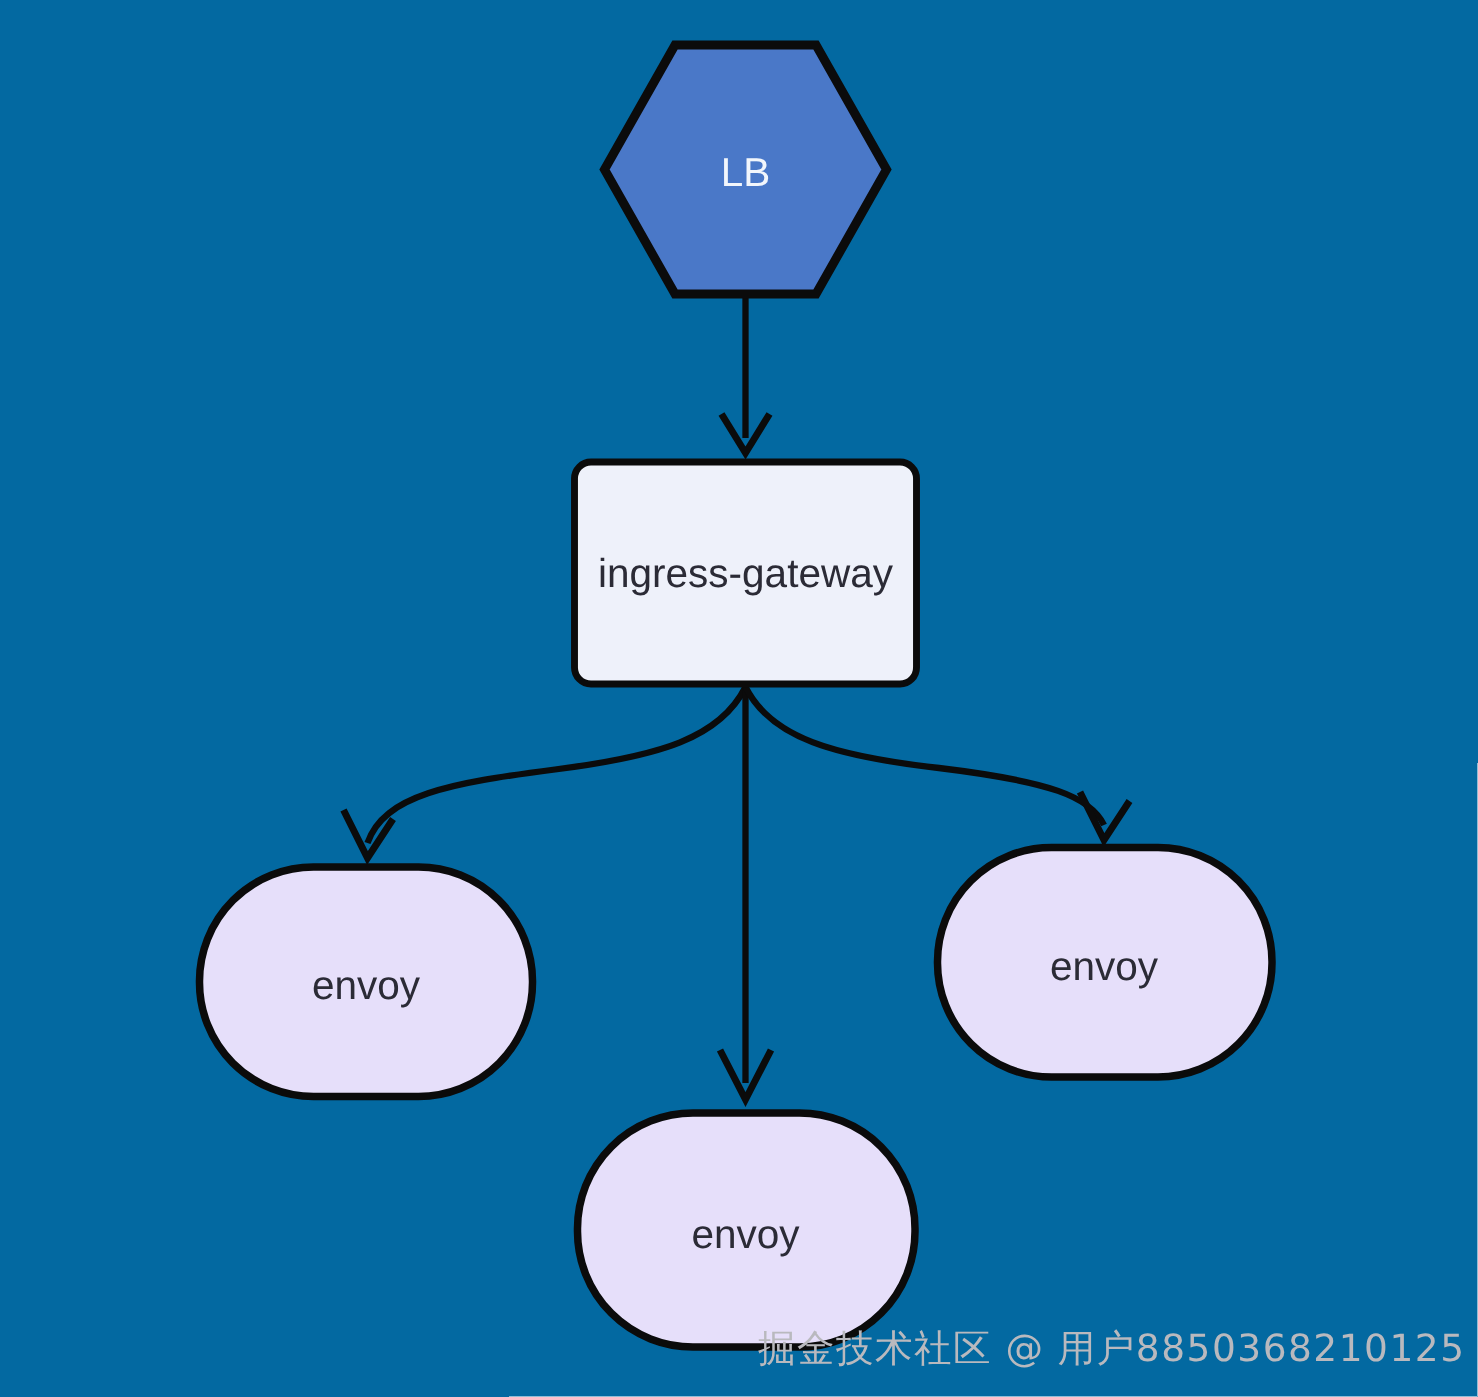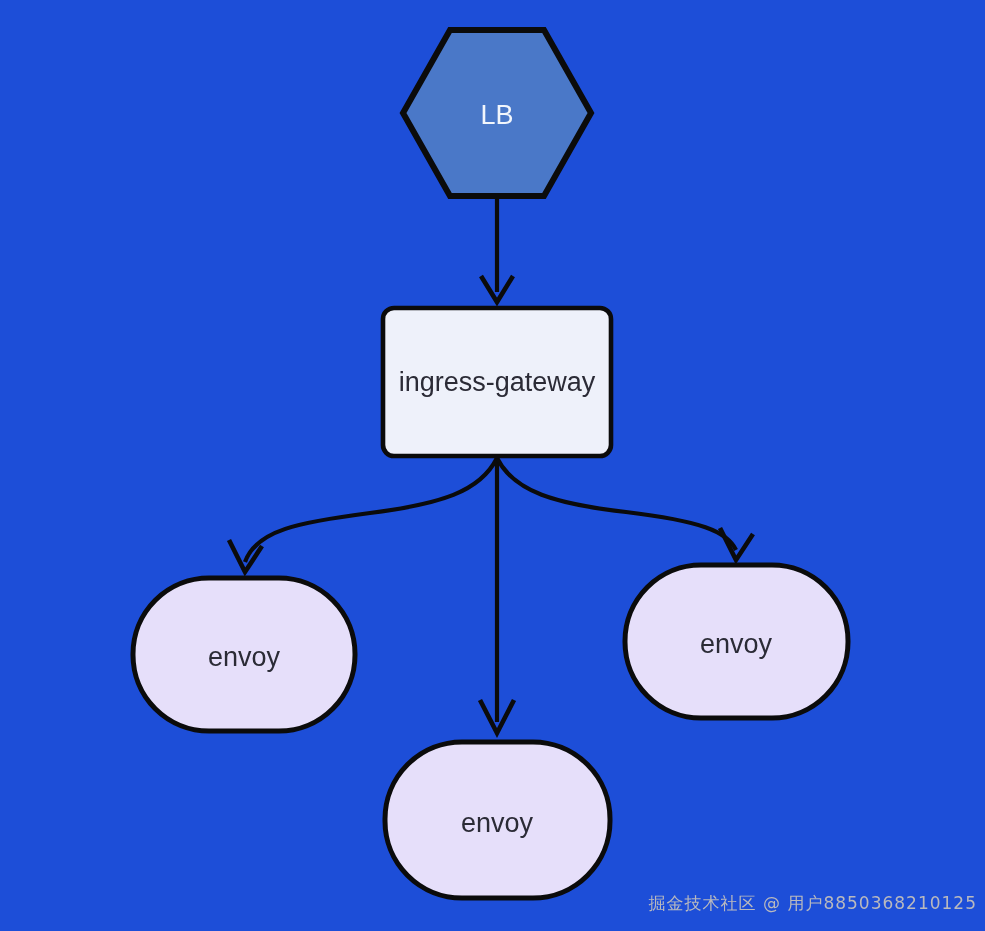--- a/index.html
+++ b/index.html
@@ -8,21 +8,21 @@
     padding: 0;
     background: #ffffff;
   }
   body {
     font-family: "Liberation Sans", "DejaVu Sans", sans-serif;
   }
   #canvas {
     position: relative;
     width: 985px;
     height: 931px;
-    background: #1d4ed8;
+    background: #0369a1;
     overflow: hidden;
   }
   #diagram-svg {
     position: absolute;
     left: 0;
     top: 0;
     width: 985px;
     height: 931px;
     display: block;
   }
@@ -54,21 +54,21 @@
     stroke: #0b0b0b;
     stroke-width: 4.6;
     stroke-linecap: butt;
     stroke-linejoin: miter;
   }
   .watermark-text {
     position: absolute;
     right: 8px;
     bottom: 16px;
     font-family: "DejaVu Sans", "Liberation Sans", sans-serif;
-    font-size: 17px;
+    font-size: 25px;
     letter-spacing: 1px;
     color: #b9b9be;
     white-space: nowrap;
     -webkit-user-select: none;
     user-select: none;
   }
 </style>
 </head>
 <body>
 

